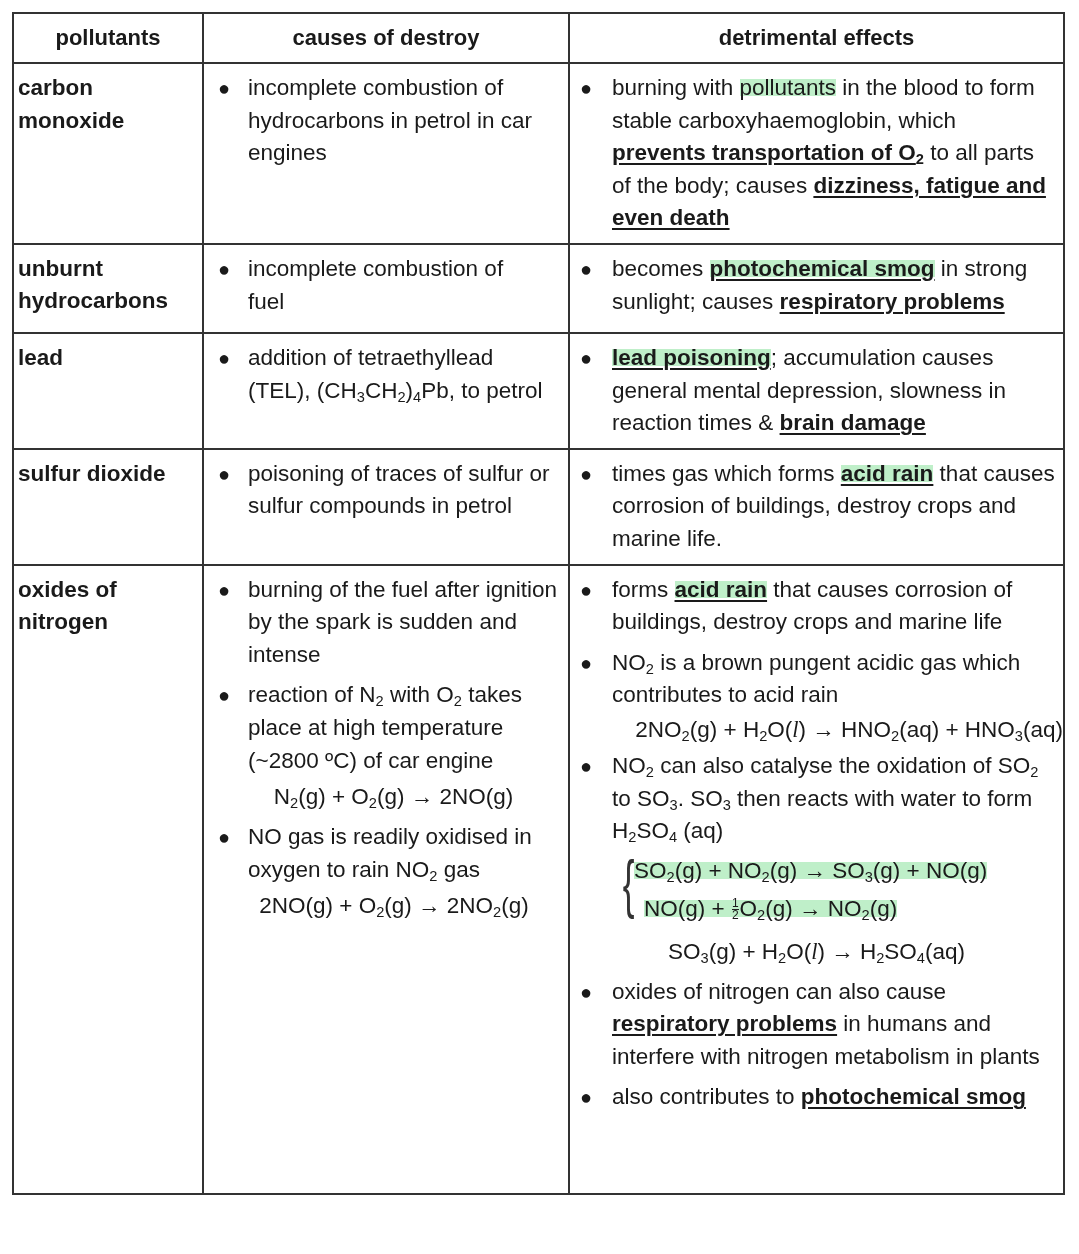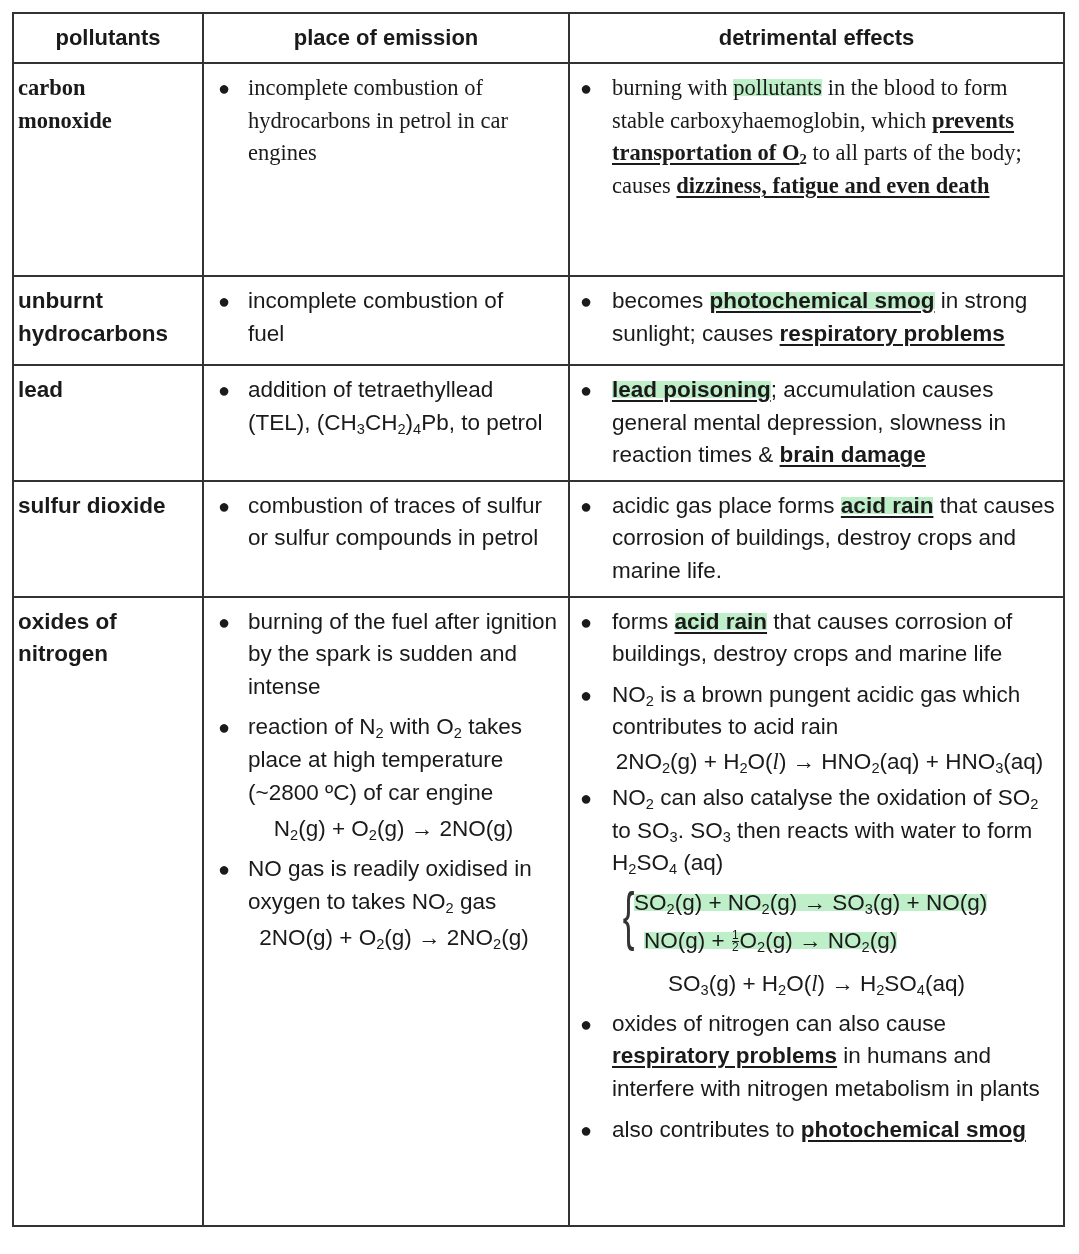--- a/index.html
+++ b/index.html
@@ -33,25 +33,25 @@
 
 <table class="main">
   <colgroup>
       <col class="c1">
       <col class="c2">
       <col class="c3">
     </colgroup>
   <tbody>
       <tr>
     <th>pollutants</th>
-    <th>place of emission</th>
+    <th>causes of destroy</th>
     <th>detrimental effects</th>
   </tr>
 
-  <tr style="height:213px;font-family:Liberation Serif, serif;">
+  <tr style="height:169px;">
     <td class="pol">
           <span style="display:block;width:130px;">carbon monoxide</span>
         </td>
     <td>
       <ul class="bl">
         <li><span class="dot">●</span><span>incomplete combustion of hydrocarbons in petrol in car engines</span></li>
       </ul>
     </td>
     <td class="c3cell">
       <ul class="bl">
@@ -87,51 +87,51 @@
       <ul class="bl">
         <li><span class="dot">●</span><span class="b hl">lead poisoning</span><span>; accumulation causes general mental depression, slowness in reaction times &amp; </span><span class="b">brain damage</span></li>
       </ul>
     </td>
   </tr>
 
   <tr style="height:115px;">
     <td class="pol">sulfur dioxide</td>
     <td>
       <ul class="bl">
-        <li><span class="dot">●</span><span>combustion of traces of sulfur or sulfur compounds in petrol</span></li>
+        <li><span class="dot">●</span><span>poisoning of traces of sulfur or sulfur compounds in petrol</span></li>
       </ul>
     </td>
     <td class="c3cell">
       <ul class="bl">
-        <li><span class="dot">●</span><span>acidic gas place forms </span><span class="b hl">acid rain</span><span> that causes corrosion of buildings, destroy crops and marine life.</span></li>
+        <li><span class="dot">●</span><span>times gas which forms </span><span class="b hl">acid rain</span><span> that causes corrosion of buildings, destroy crops and marine life.</span></li>
       </ul>
     </td>
   </tr>
 
   <tr class="r5">
     <td class="pol">
           <span style="display:block;width:130px;">oxides of nitrogen</span>
         </td>
     <td>
       <ul class="bl">
         <li><span class="dot">●</span><span>burning of the fuel after ignition by the spark is sudden and intense</span></li>
         <li style="margin-bottom:4px;"><span class="dot">●</span><span>reaction of N</span><sub>2</sub><span> with O</span><sub>2</sub><span> takes place at high temperature (~2800 ºC) of car engine</span></li>
       </ul>
       <div class="eq" style="padding-left:15px;"><span>N</span><sub>2</sub><span>(g) + O</span><sub>2</sub><span>(g) → 2NO(g)</span></div>
       <ul class="bl" style="padding-top:0;">
-        <li style="margin-bottom:4px;"><span class="dot">●</span><span>NO gas is readily oxidised in oxygen to takes NO</span><sub>2</sub><span> gas</span></li>
+        <li style="margin-bottom:4px;"><span class="dot">●</span><span>NO gas is readily oxidised in oxygen to rain NO</span><sub>2</sub><span> gas</span></li>
       </ul>
       <div class="eq" style="padding-left:16px;"><span>2NO(g) + O</span><sub>2</sub><span>(g) → 2NO</span><sub>2</sub><span>(g)</span></div>
     </td>
     <td class="c3cell">
       <ul class="bl">
         <li><span class="dot">●</span><span>forms </span><span class="b hl">acid rain</span><span> that causes corrosion of buildings, destroy crops and marine life</span></li>
         <li style="margin-bottom:2px;"><span class="dot">●</span><span>NO</span><sub>2</sub><span> is a brown pungent acidic gas which contributes to acid rain</span></li>
       </ul>
-      <div class="eq" style="text-align:center;padding-left:26px;margin-bottom:4px;"><span>2NO</span><sub>2</sub><span>(g) + H</span><sub>2</sub><span>O(</span><i style="font-family:'Liberation Serif',serif;">l</i><span>) → HNO</span><sub>2</sub><span>(aq) + HNO</span><sub>3</sub><span>(aq)</span></div>
+      <div class="eq" style="text-align:right;padding-left:26px;margin-bottom:4px;"><span>2NO</span><sub>2</sub><span>(g) + H</span><sub>2</sub><span>O(</span><i style="font-family:'Liberation Serif',serif;">l</i><span>) → HNO</span><sub>2</sub><span>(aq) + HNO</span><sub>3</sub><span>(aq)</span></div>
       <ul class="bl" style="padding-top:0;">
         <li style="margin-bottom:0;"><span class="dot">●</span><span>NO</span><sub>2</sub><span> can also catalyse the oxidation of SO</span><sub>2</sub><span> to SO</span><sub>3</sub><span>. SO</span><sub>3</sub><span> then reacts with water to form H</span><sub>2</sub><span>SO</span><sub>4</sub><span> (aq)</span></li>
       </ul>
       <div class="brace-block">
         <span class="brace">{</span>
         <div class="line"><span class="hl"><span>SO</span><sub>2</sub><span>(g) + NO</span><sub>2</sub><span>(g) → SO</span><sub>3</sub><span>(g) + NO(g)</span></span></div>
         <div class="line" style="padding-left:10px;"><span class="hl"><span>NO(g) + </span><span class="frac"><span class="num">1</span><span>2</span></span><span>O</span><sub>2</sub><span>(g) → NO</span><sub>2</sub><span>(g)</span></span></div>
       </div>
       <div class="eq" style="margin-top:6px;"><span>SO</span><sub>3</sub><span>(g) + H</span><sub>2</sub><span>O(</span><i style="font-family:'Liberation Serif',serif;">l</i><span>) → H</span><sub>2</sub><span>SO</span><sub>4</sub><span>(aq)</span></div>
       <ul class="bl" style="padding-top:0;">

